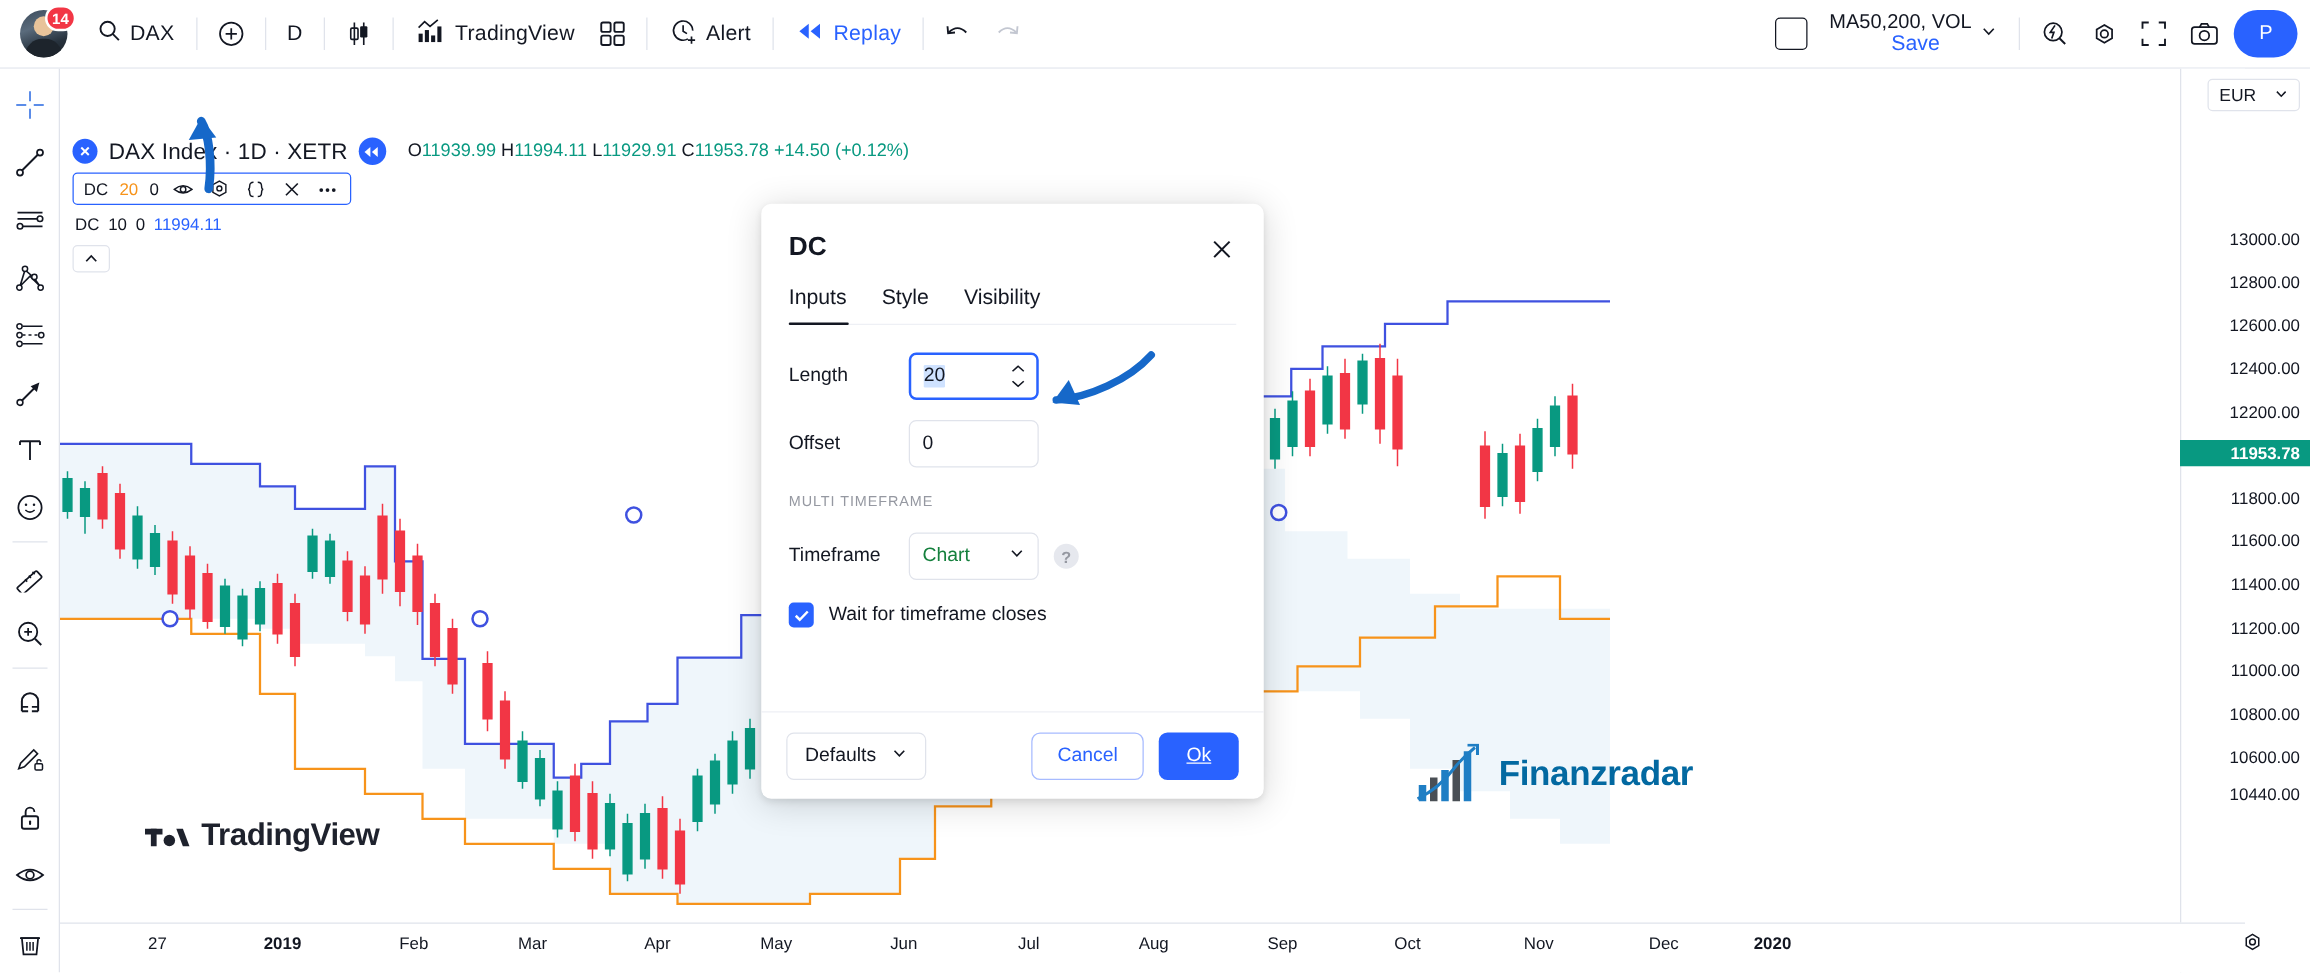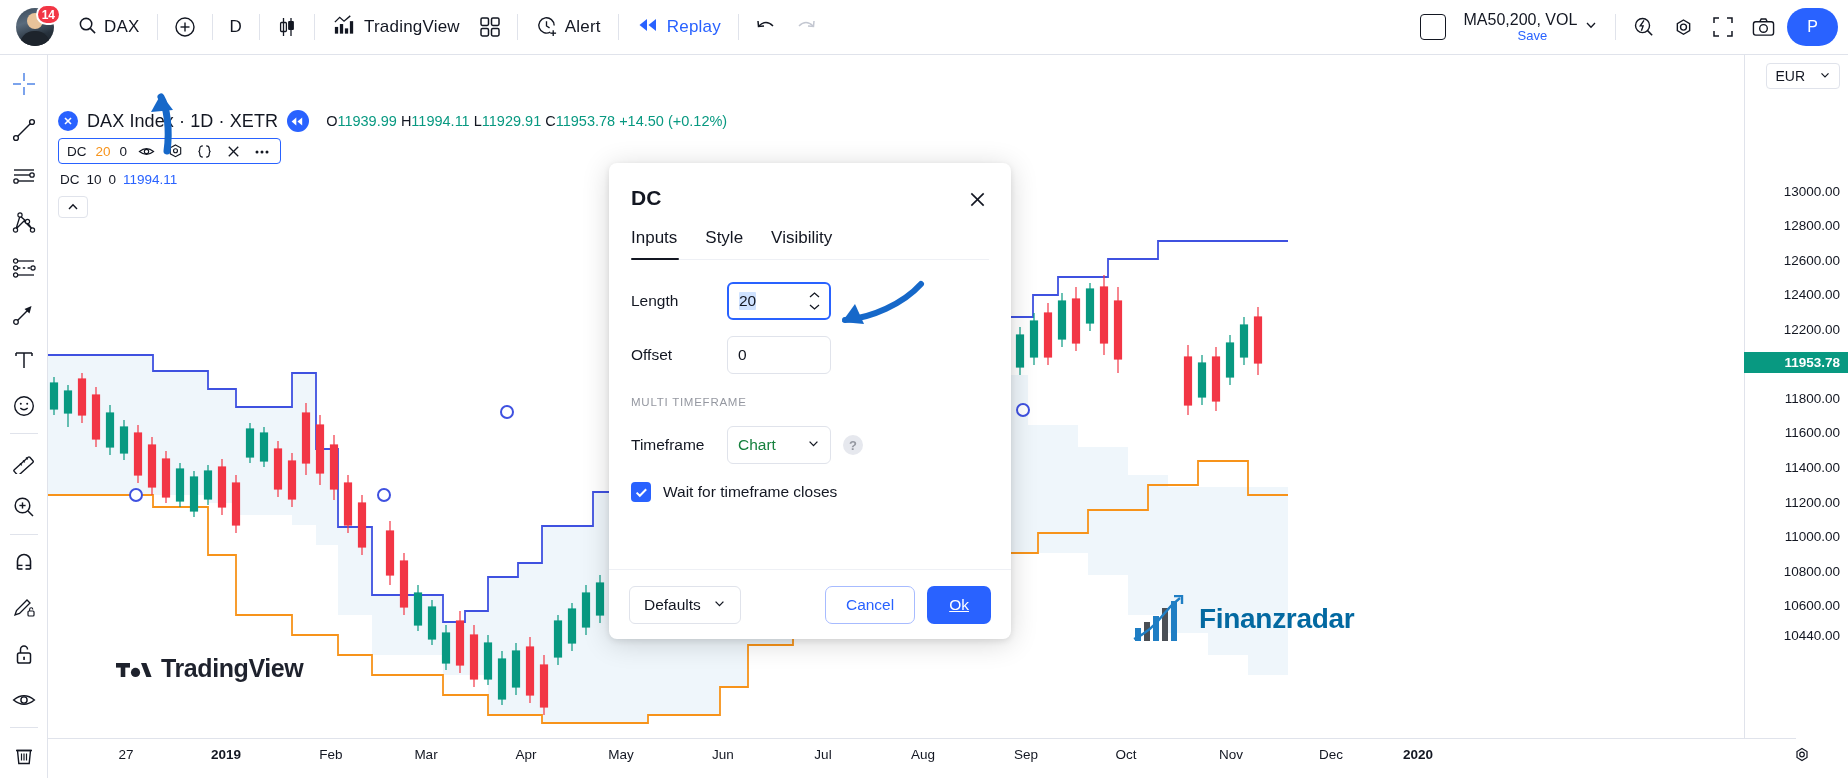--- a/index.html
+++ b/index.html
@@ -50,21 +50,21 @@
   .tb-blue { color: #2962ff; }
   .icon-btn {
     width: 40px; height: 38px; display: flex; align-items: center;
     justify-content: center; border-radius: 6px; cursor: pointer;
   }
   .layout-box {
     width: 26px; height: 26px; border: 1.8px solid #131722; border-radius: 4px;
   }
   .layout-name { display: flex; flex-direction: column; align-items: center; line-height: 1.05; }
   .layout-name .ln { font-size: 16px; color: #131722; }
-  .layout-name .lsave { font-size: 13px; color: #2962ff; margin-left: 24px; }
+  .layout-name .lsave { font-size: 17px; color: #2962ff; margin-left: 24px; }
   .publish-btn {
     background: #2962ff; color: #fff; font-size: 16px; font-weight: 500;
     height: 38px; border-radius: 19px; display: flex; align-items: center;
     padding: 0 20px; cursor: pointer; margin-left: 4px;
   }
 
   
   .lefttb {
     position: absolute; top: 55px; left: 0; width: 48px; height: 723px;
     background: #fff; border-right: 1px solid #e0e3eb;

